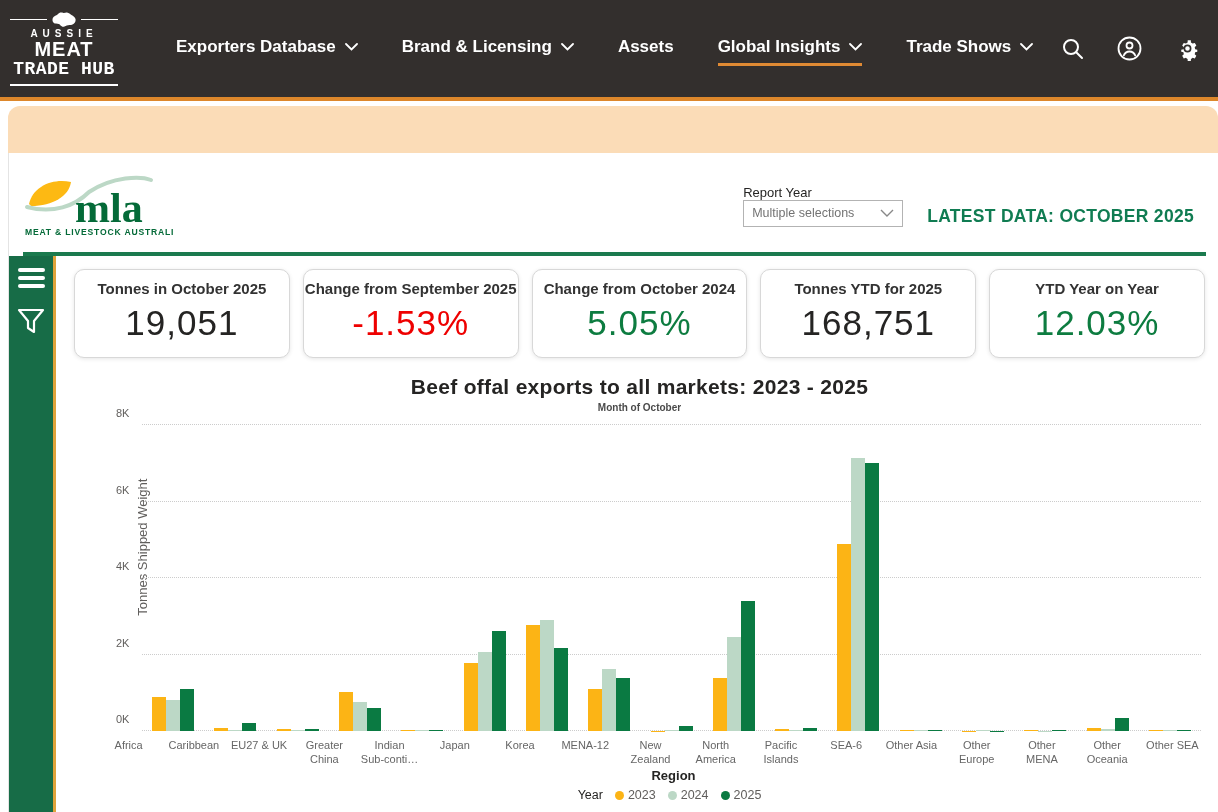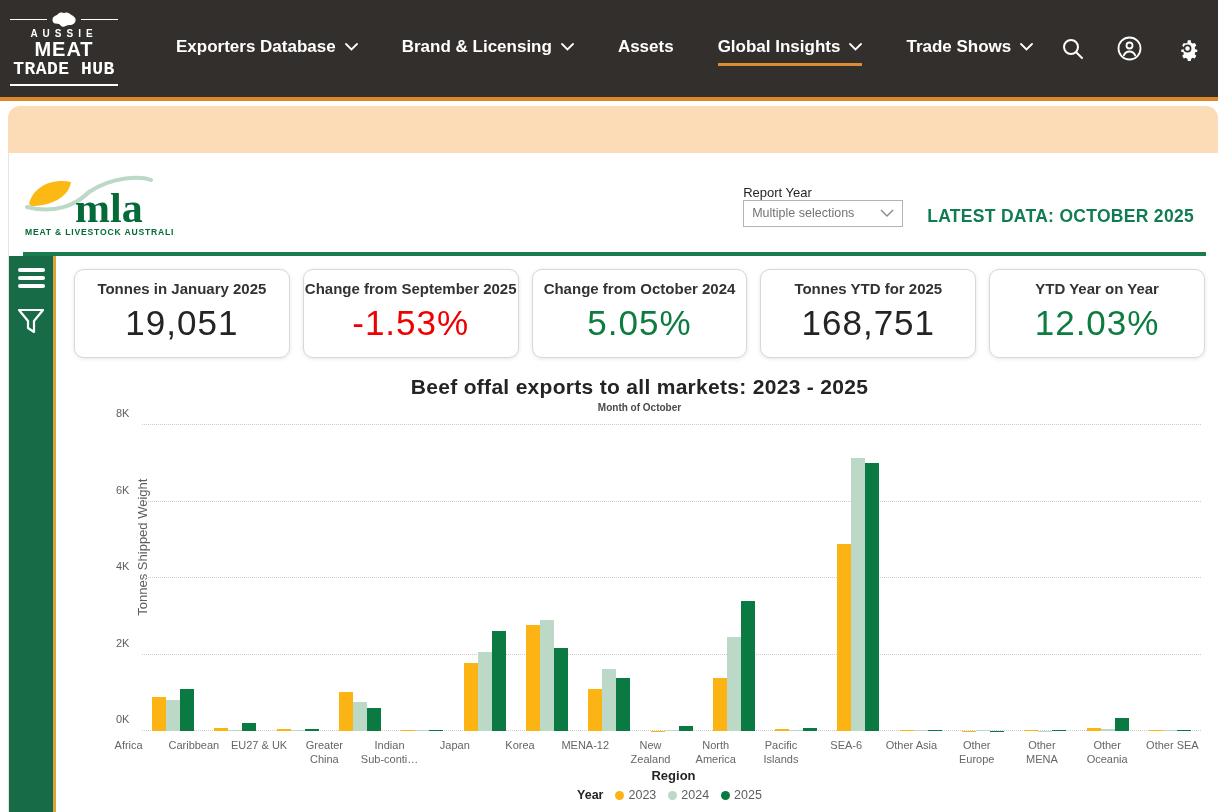--- a/index.html
+++ b/index.html
@@ -68,21 +68,21 @@
     transform-origin:center; font-size:13px; color:#605E5C; white-space:nowrap; }
   .plot { position:relative; height:306px; display:flex; align-items:flex-end; margin-left:22px; }
   .gridline { position:absolute; left:0; right:0; border-top:1px dotted #CCCCCC; }
   .ytick { position:absolute; left:-26px; transform:translateY(-6px); font-size:11px; color:#605E5C; width:22px; }
   .bar-group { flex:1; display:flex; align-items:flex-end; justify-content:center; height:100%; position:relative; z-index:2; }
   .bar { width:14px; }
   .x-labels { display:flex; margin-left:22px; margin-top:7px; }
   .x-label { flex:1; text-align:center; font-size:11px; color:#666; line-height:14px; white-space:pre-line; }
   .region-label { text-align:center; font-size:13px; font-weight:700; color:#252423; margin-top:2px; margin-left:68px; }
   .legend { display:flex; align-items:center; justify-content:center; gap:12px; margin-top:5px; margin-left:60px; }
-  .legend-title { font-size:12.5px; font-weight:700; color:#252423; }
+  .legend-title { font-size:12.5px; font-weight:400; color:#252423; }
   .legend-item { display:flex; align-items:center; gap:4px; cursor:pointer; }
   .legend-dot { width:9px; height:9px; border-radius:50%; }
   .legend-text { font-size:12.5px; color:#605E5C; }
 </style>
 </head>
 <body>
 
 <nav class="topnav">
   <div class="brand">
     <div class="map-row">
@@ -185,21 +185,21 @@
       <svg class="funnel" width="30" height="30" viewBox="0 0 30 30">
           <path d="M3 4h24L18 15v11l-6-4V15L3 4z" stroke="#fff" stroke-width="2.2" fill="none" stroke-linejoin="round"></path>
         </svg>
       <div class="help">?</div>
     </aside>
 
     <div class="dash-main">
 
       <div class="kpi-row">
         <div class="kpi-card">
-          <div class="kpi-label">Tonnes in January 2025</div>
+          <div class="kpi-label">Tonnes in October 2025</div>
           <div class="kpi-value" style="color: rgb(37, 36, 35);">19,051</div>
         </div>
         <div class="kpi-card">
           <div class="kpi-label">Change from September 2025</div>
           <div class="kpi-value" style="color: rgb(238, 0, 0);">-1.53%</div>
         </div>
         <div class="kpi-card">
           <div class="kpi-label">Change from October 2024</div>
           <div class="kpi-value" style="color: rgb(13, 124, 64);">5.05%</div>
         </div>

